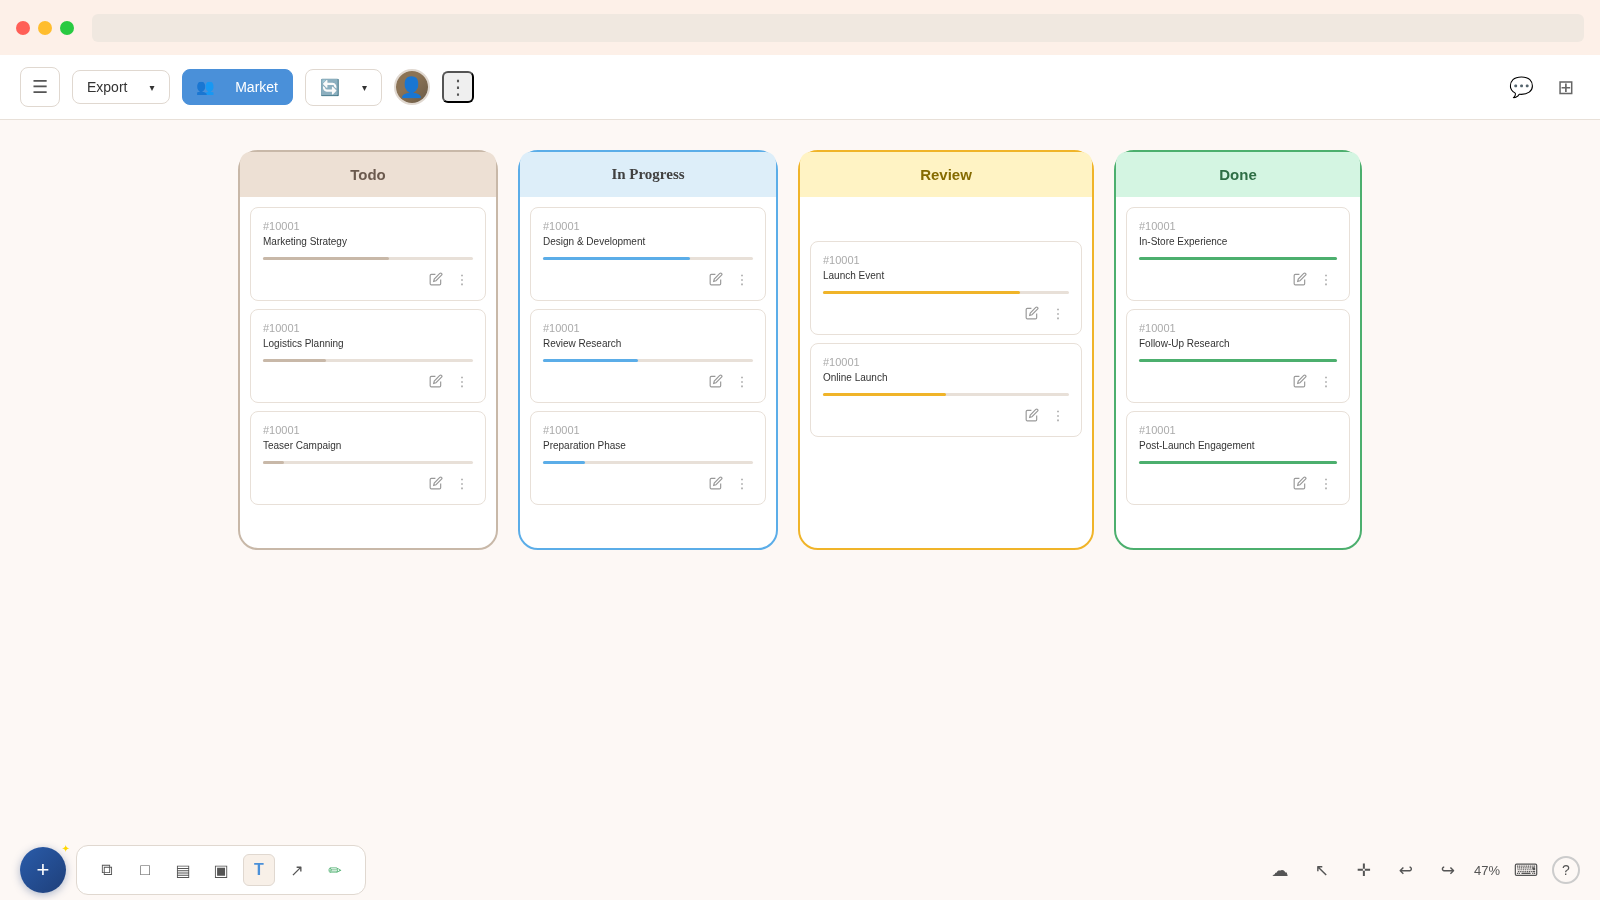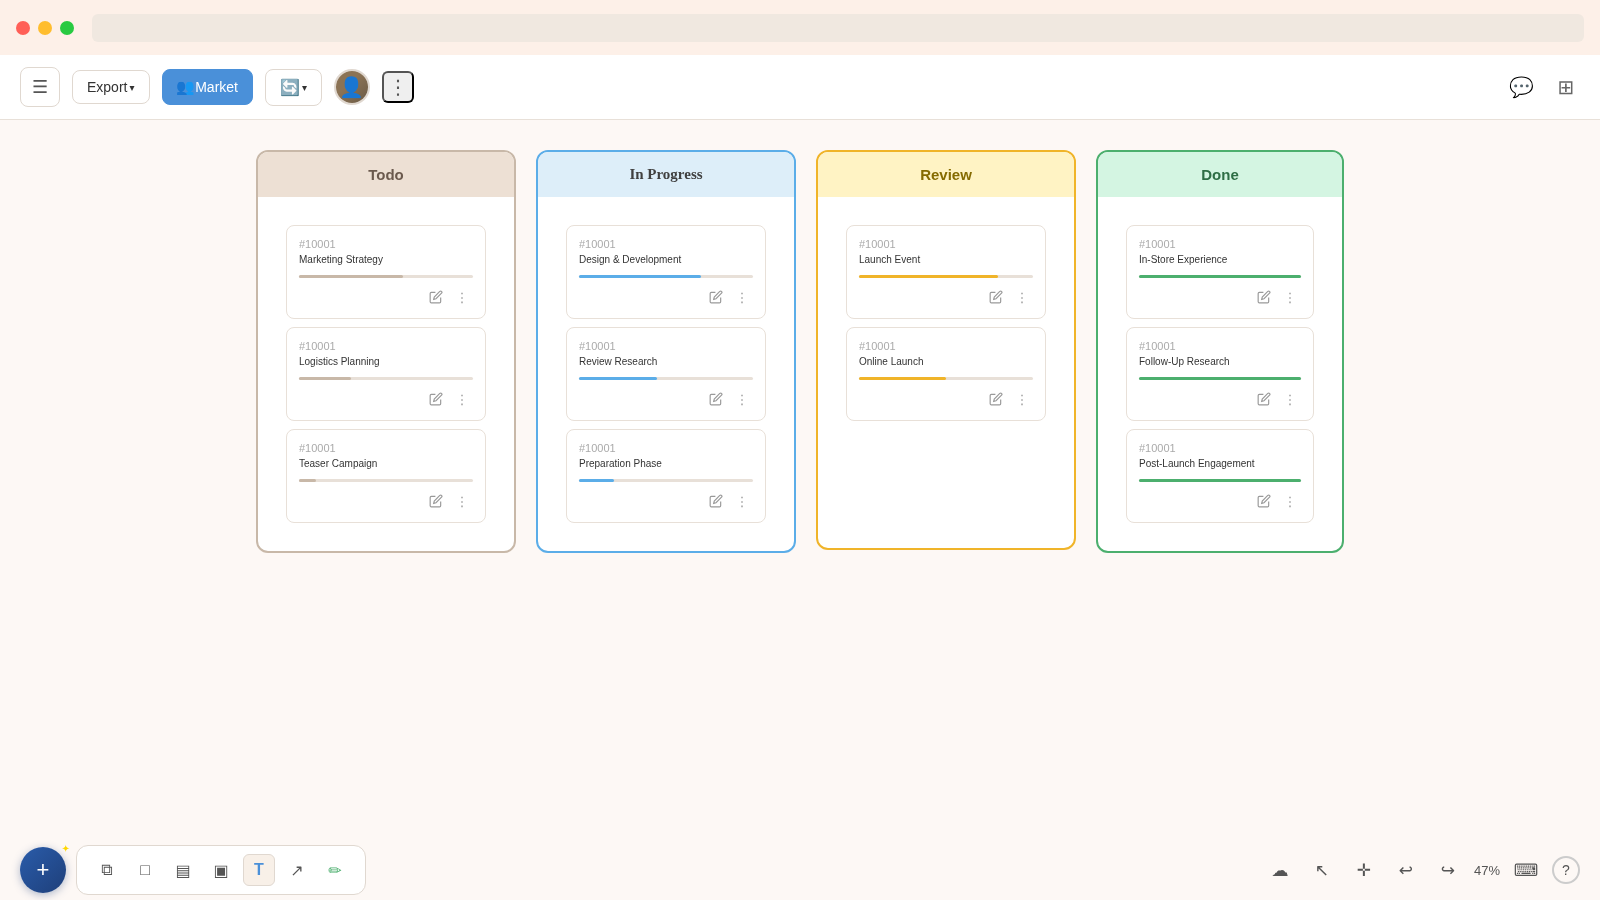--- a/index.html
+++ b/index.html
@@ -59,21 +59,21 @@
     .project-title {
       background: #fff;
       border: 1px solid #e0d8d0;
       border-radius: 8px;
       padding: 8px 14px;
       font-size: 14px;
       color: #333;
       min-width: 200px;
     }
     .toolbar-btn {
-      display: flex; align-items: center; gap: 0;
+      display: flex; align-items: center; gap: 20px;
       border: 1px solid #e0d8d0;
       border-radius: 8px;
       padding: 8px 14px;
       background: #fff;
       font-size: 14px;
       color: #333;
       cursor: pointer;
     }
     .toolbar-btn.share {
       background: #4a90d9;
@@ -125,37 +125,37 @@
       justify-content: center;
       padding: 30px 40px;
       gap: 20px;
       overflow: hidden;
     }
 
     
     .kanban-column {
       width: 260px;
       min-height: 400px;
-      border-radius: 12px;
+      border-radius: 20px;
       border: 2px solid;
       display: flex;
       flex-direction: column;
       background: #fff;
     }
 
     .column-header {
       padding: 14px 0;
       text-align: center;
       font-size: 15px;
       font-weight: 600;
       border-radius: 10px 10px 0 0;
     }
 
     .column-body {
-      padding: 28px;
+      padding: 10px;
       display: flex;
       flex-direction: column;
       gap: 8px;
       flex: 1;
     }
 
     
     .task-card {
       background: #fff;
       border: 1px solid #e8e0d8;
@@ -412,21 +412,21 @@
               <svg width="14" height="14" viewBox="0 0 24 24" fill="none" stroke="currentColor" stroke-width="2">
                 <path d="M11 4H4a2 2 0 0 0-2 2v14a2 2 0 0 0 2 2h14a2 2 0 0 0 2-2v-7"></path>
                 <path d="M18.5 2.5a2.121 2.121 0 0 1 3 3L12 15l-4 1 1-4 9.5-9.5z"></path>
               </svg>
             </div>
             <div class="task-action-btn">⋮</div>
           </div>
         </div>
       </div>
     </div>
-    <div class="kanban-column" style="border-color: rgb(240, 180, 41); width: 260px;">
+    <div class="kanban-column" style="border-color: rgb(240, 180, 41); width: 296px; gap: 34px;">
       <div class="column-header" style="background: rgb(255, 243, 196); color: rgb(133, 106, 0);">Review</div>
       <div class="column-body">
         <div class="task-card">
           <div class="task-id">#10001</div>
           <div class="task-name">Launch Event</div>
           <div class="task-progress-bar">
             <div class="task-progress-fill" style="width: 80%; background: rgb(240, 180, 41);"></div>
           </div>
           <div class="task-actions">
             <div class="task-action-btn">

